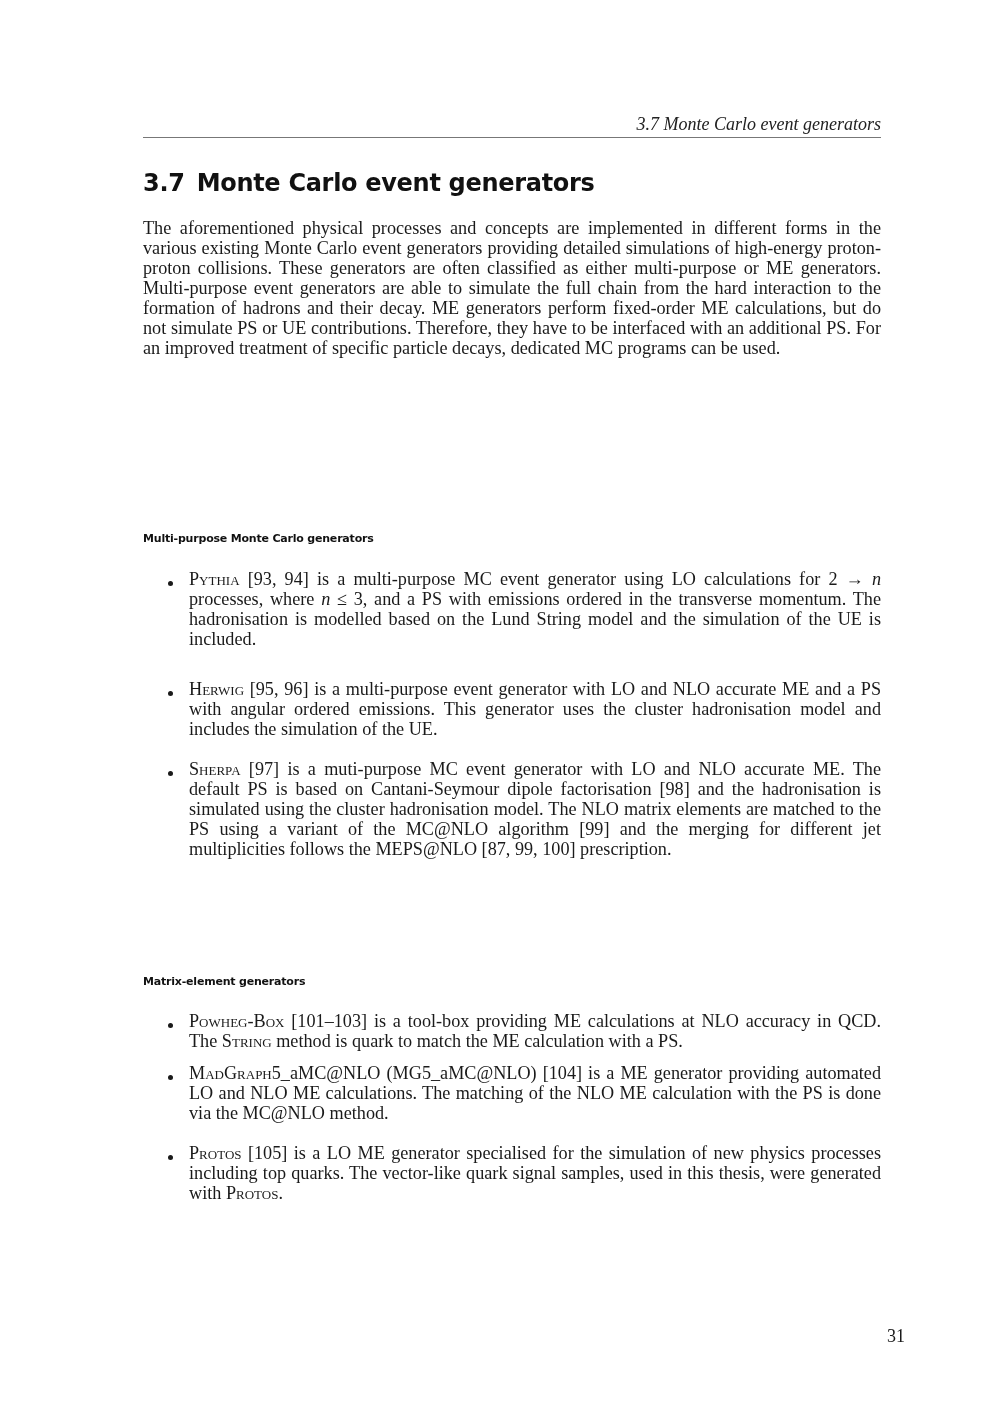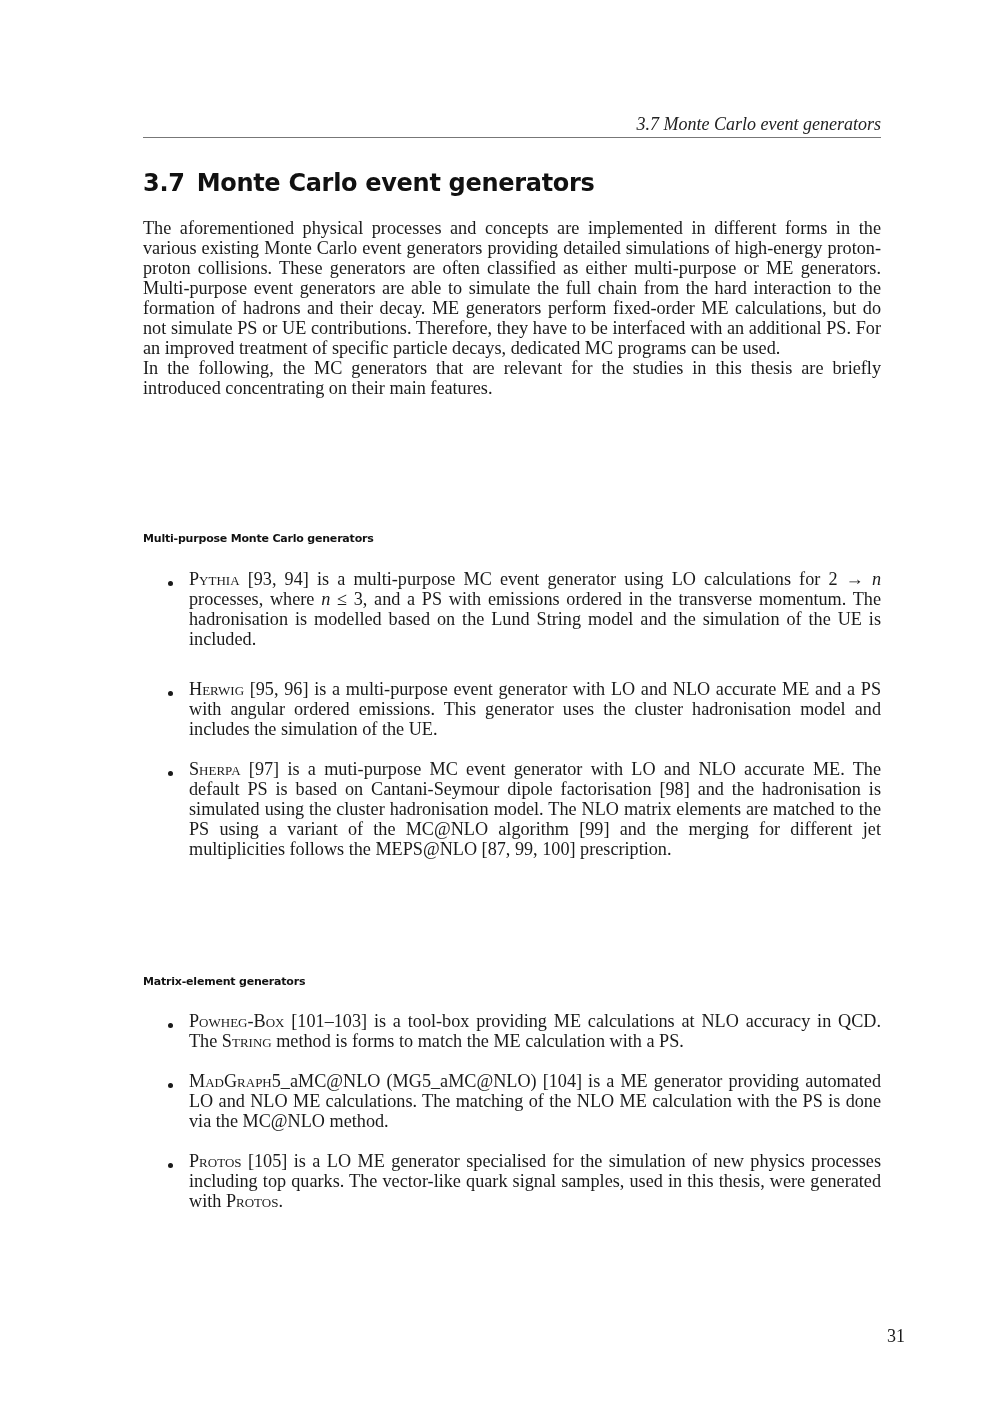--- a/index.html
+++ b/index.html
@@ -51,21 +51,20 @@
 
 <div class="running-header">3.7 Monte Carlo event generators</div>
 <div class="header-rule"></div>
 
 <h1 class="section-title">
   <span class="num">3.7</span><span>Monte Carlo event generators</span>
 </h1>
 
 <div class="intro body-text">
   <p>The aforementioned physical processes and concepts are implemented in different forms in the various existing Monte Carlo event generators providing detailed simulations of high-energy proton-proton collisions.  These generators are often classified as either multi-purpose or ME generators.  Multi-purpose event generators are able to simulate the full chain from the hard interaction to the formation of hadrons and their decay. ME generators perform fixed-order ME calculations, but do not simulate PS or UE contributions. Therefore, they have to be interfaced with an additional PS. For an improved treatment of specific particle decays, dedicated MC programs can be used.</p>
-  <p>In the following, the MC generators that are relevant for the studies in this thesis are briefly introduced concentrating on their main features.</p>
 </div>
 
 <h2 class="subsection-title" style="top:527px;">Multi-purpose Monte Carlo generators</h2>
 
 <ul class="list body-text" style="top:569px;">
   <li>
     <span class="bullet"></span>
     <span class="sc">Pythia</span>
     <span>[93, 94]</span><span> is a multi-purpose MC event generator using LO calculations for 2 → </span><span class="it">n</span><span> processes, where </span><span class="it">n</span><span> ≤ 3, and a PS with emissions ordered in the transverse momentum. The hadronisation is modelled based on the Lund String model and the simulation of the UE is included.</span>
   </li>
@@ -80,23 +79,23 @@
     <span>[97]</span><span> is a muti-purpose MC event generator with LO and NLO accurate ME. The default PS is based on Cantani-Seymour dipole factorisation [98] and the hadronisation is simulated using the cluster hadronisation model.  The NLO matrix elements are matched to the PS using a variant of the MC@NLO algorithm [99] and the merging for different jet multiplicities follows the MEPS@NLO [87, 99, 100] prescription.</span>
   </li>
 </ul>
 
 <h2 class="subsection-title" style="top:970px;">Matrix-element generators</h2>
 
 <ul class="list body-text" style="top:1011px;">
   <li>
     <span class="bullet"></span>
     <span class="sc">Powheg-Box</span>
-    <span>[101–103]</span><span> is a tool-box providing ME calculations at NLO accuracy in QCD. The </span><span class="sc">String</span><span> method is forms to match the ME calculation with a PS.</span>
+    <span>[101–103]</span><span> is a tool-box providing ME calculations at NLO accuracy in QCD. The </span><span class="sc">String</span><span> method is quark to match the ME calculation with a PS.</span>
   </li>
-  <li style="margin-top:20px;">
+  <li style="margin-top:12px;">
     <span class="bullet"></span>
     <span><span class="sc">MadGraph</span><span>5_aMC@NLO</span></span><span> (MG5_aMC@NLO) [104] is a ME generator providing automated LO and NLO ME calculations. The matching of the NLO ME calculation with the PS is done via the MC@NLO method.</span>
   </li>
   <li style="margin-top:20px;">
     <span class="bullet"></span>
     <span class="sc">Protos</span>
     <span>[105]</span><span> is a LO ME generator specialised for the simulation of new physics processes including top quarks. The vector-like quark signal samples, used in this thesis, were generated with </span><span class="sc">Protos</span><span>.</span>
   </li>
 </ul>
 

